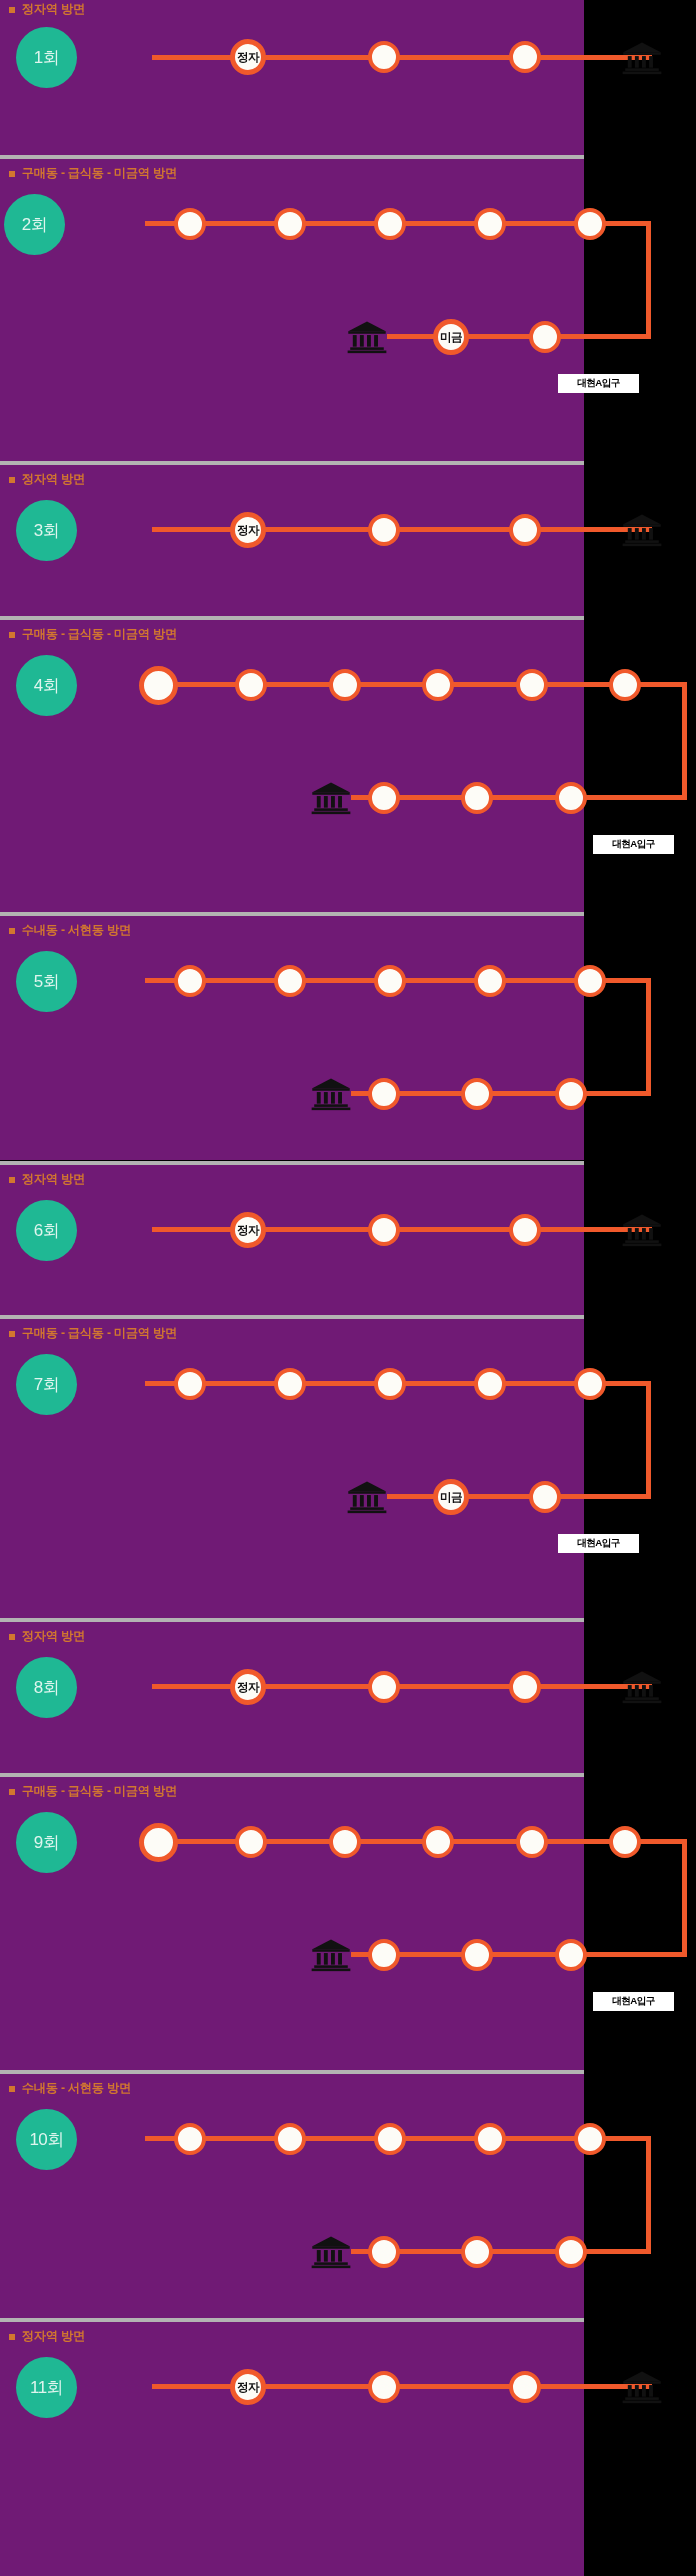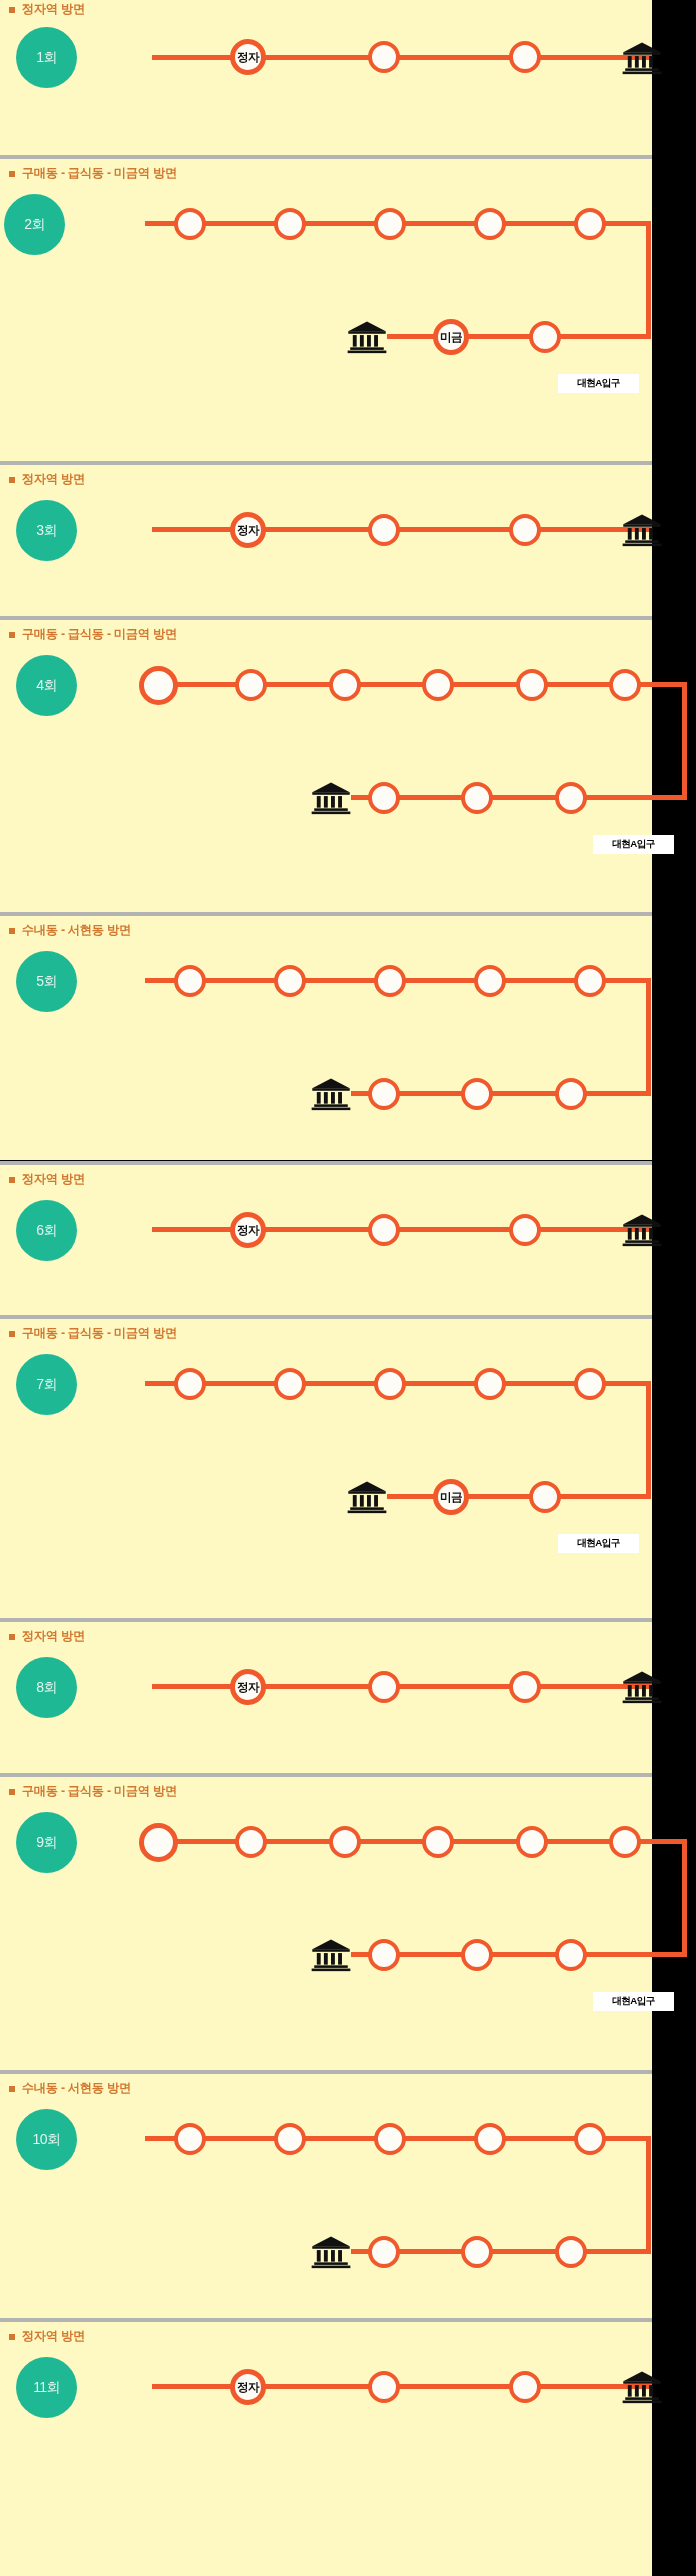--- a/index.html
+++ b/index.html
@@ -3,39 +3,39 @@
 <meta charset="utf-8">
 <style>
   * { box-sizing: border-box; margin:0; padding:0; }
   html,body { background:#000; }
   body {
     width:696px; height:2576px;
     font-family:"Liberation Sans","DejaVu Sans",sans-serif;
     color:#fff; position:relative; overflow:hidden;
   }
 
-  .section { position:relative; width:652px; background:#fef9c3; }
+  .section { position:relative; width:584px; background:#701a75; }
   .divider { width:100%; height:3.9px; background:#b3b3b3; }
 
   .sec-header {
     position:absolute; left:9px; top:6.4px;
     display:flex; align-items:center; gap:6.4px;
     font-size:12.3px; font-weight:bold; color:#d2772f;
     letter-spacing:-0.3px; white-space:nowrap;
   }
   .sec-header .bullet {
     width:6.4px; height:6.4px; background:#d2772f;
     display:inline-block; flex:0 0 auto;
   }
 
   .count-badge {
     position:absolute; border-radius:50%;
     background:#1fb894; color:#dff5ee;
     display:flex; align-items:center; justify-content:center;
-    font-size:14px; letter-spacing:-0.6px;
+    font-size:17px; letter-spacing:-0.6px;
   }
 
   .rail { position:absolute; background:#f0592b; }
   .rail.h { height:5.2px; }
   .rail.v { width:5.2px; }
 
   .node {
     position:absolute; border-radius:50%;
     background:#fdfcf7; border:4.5px solid #f0592b;
     display:flex; align-items:center; justify-content:center;

